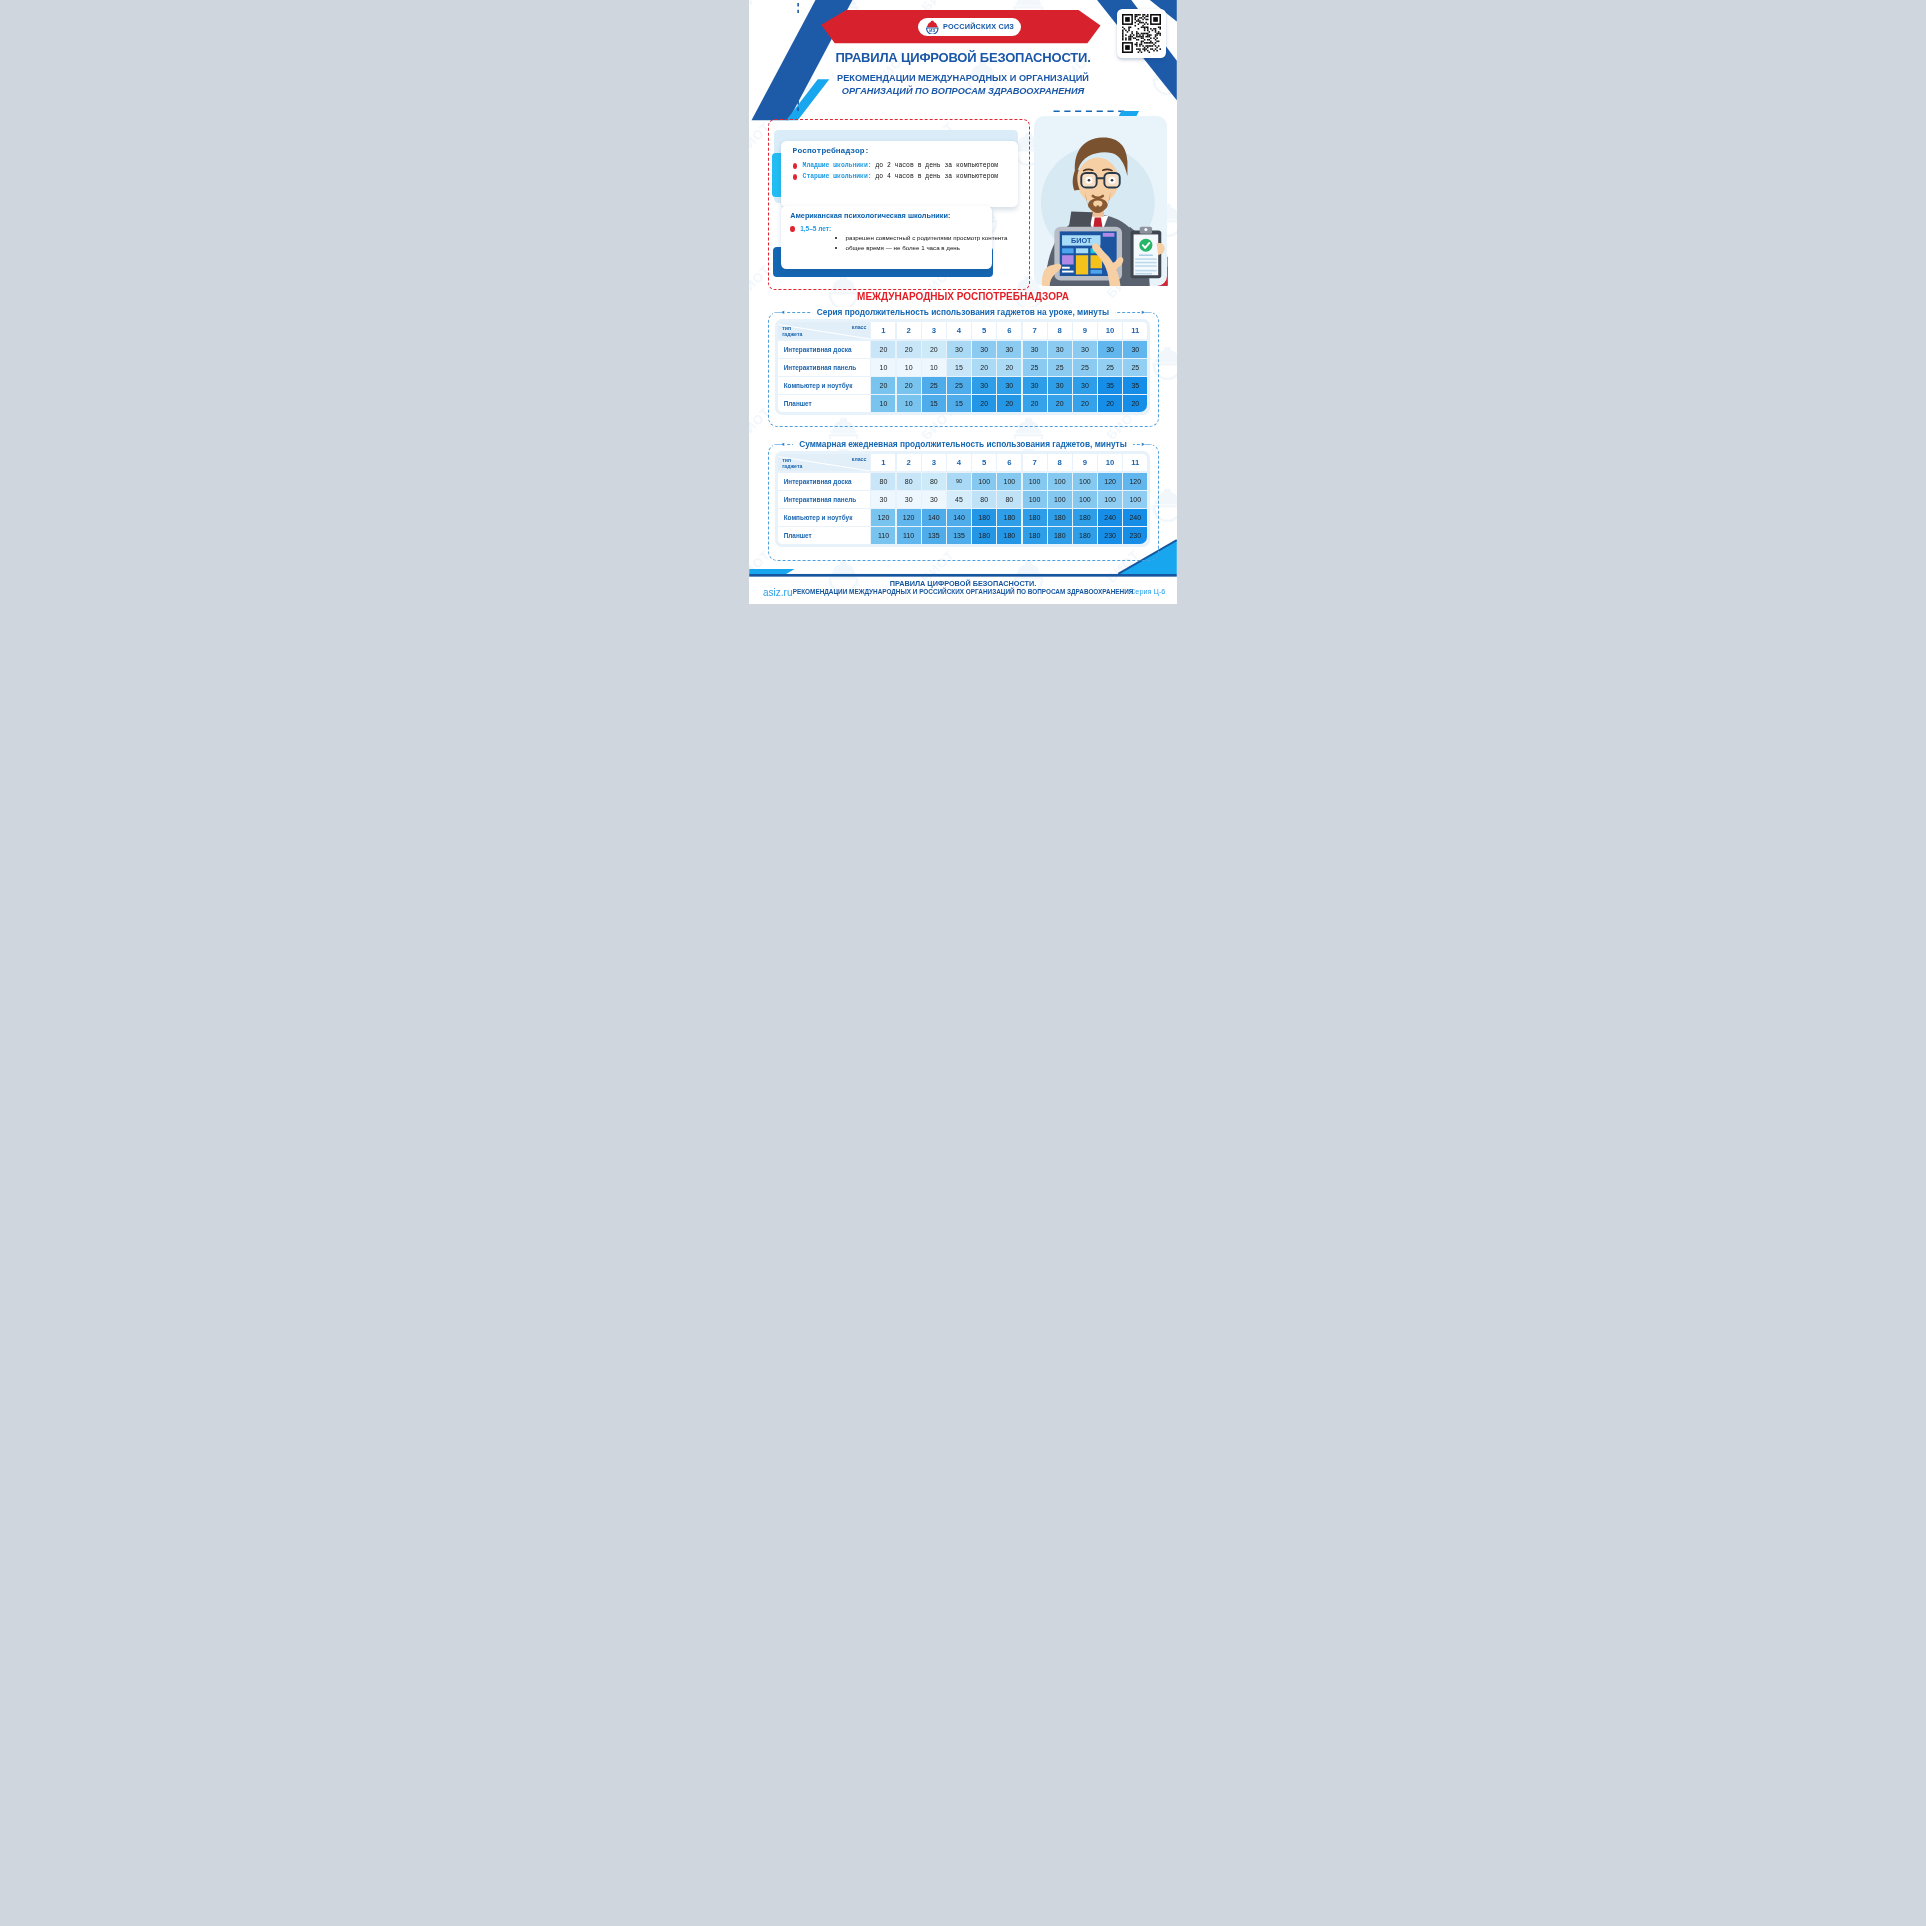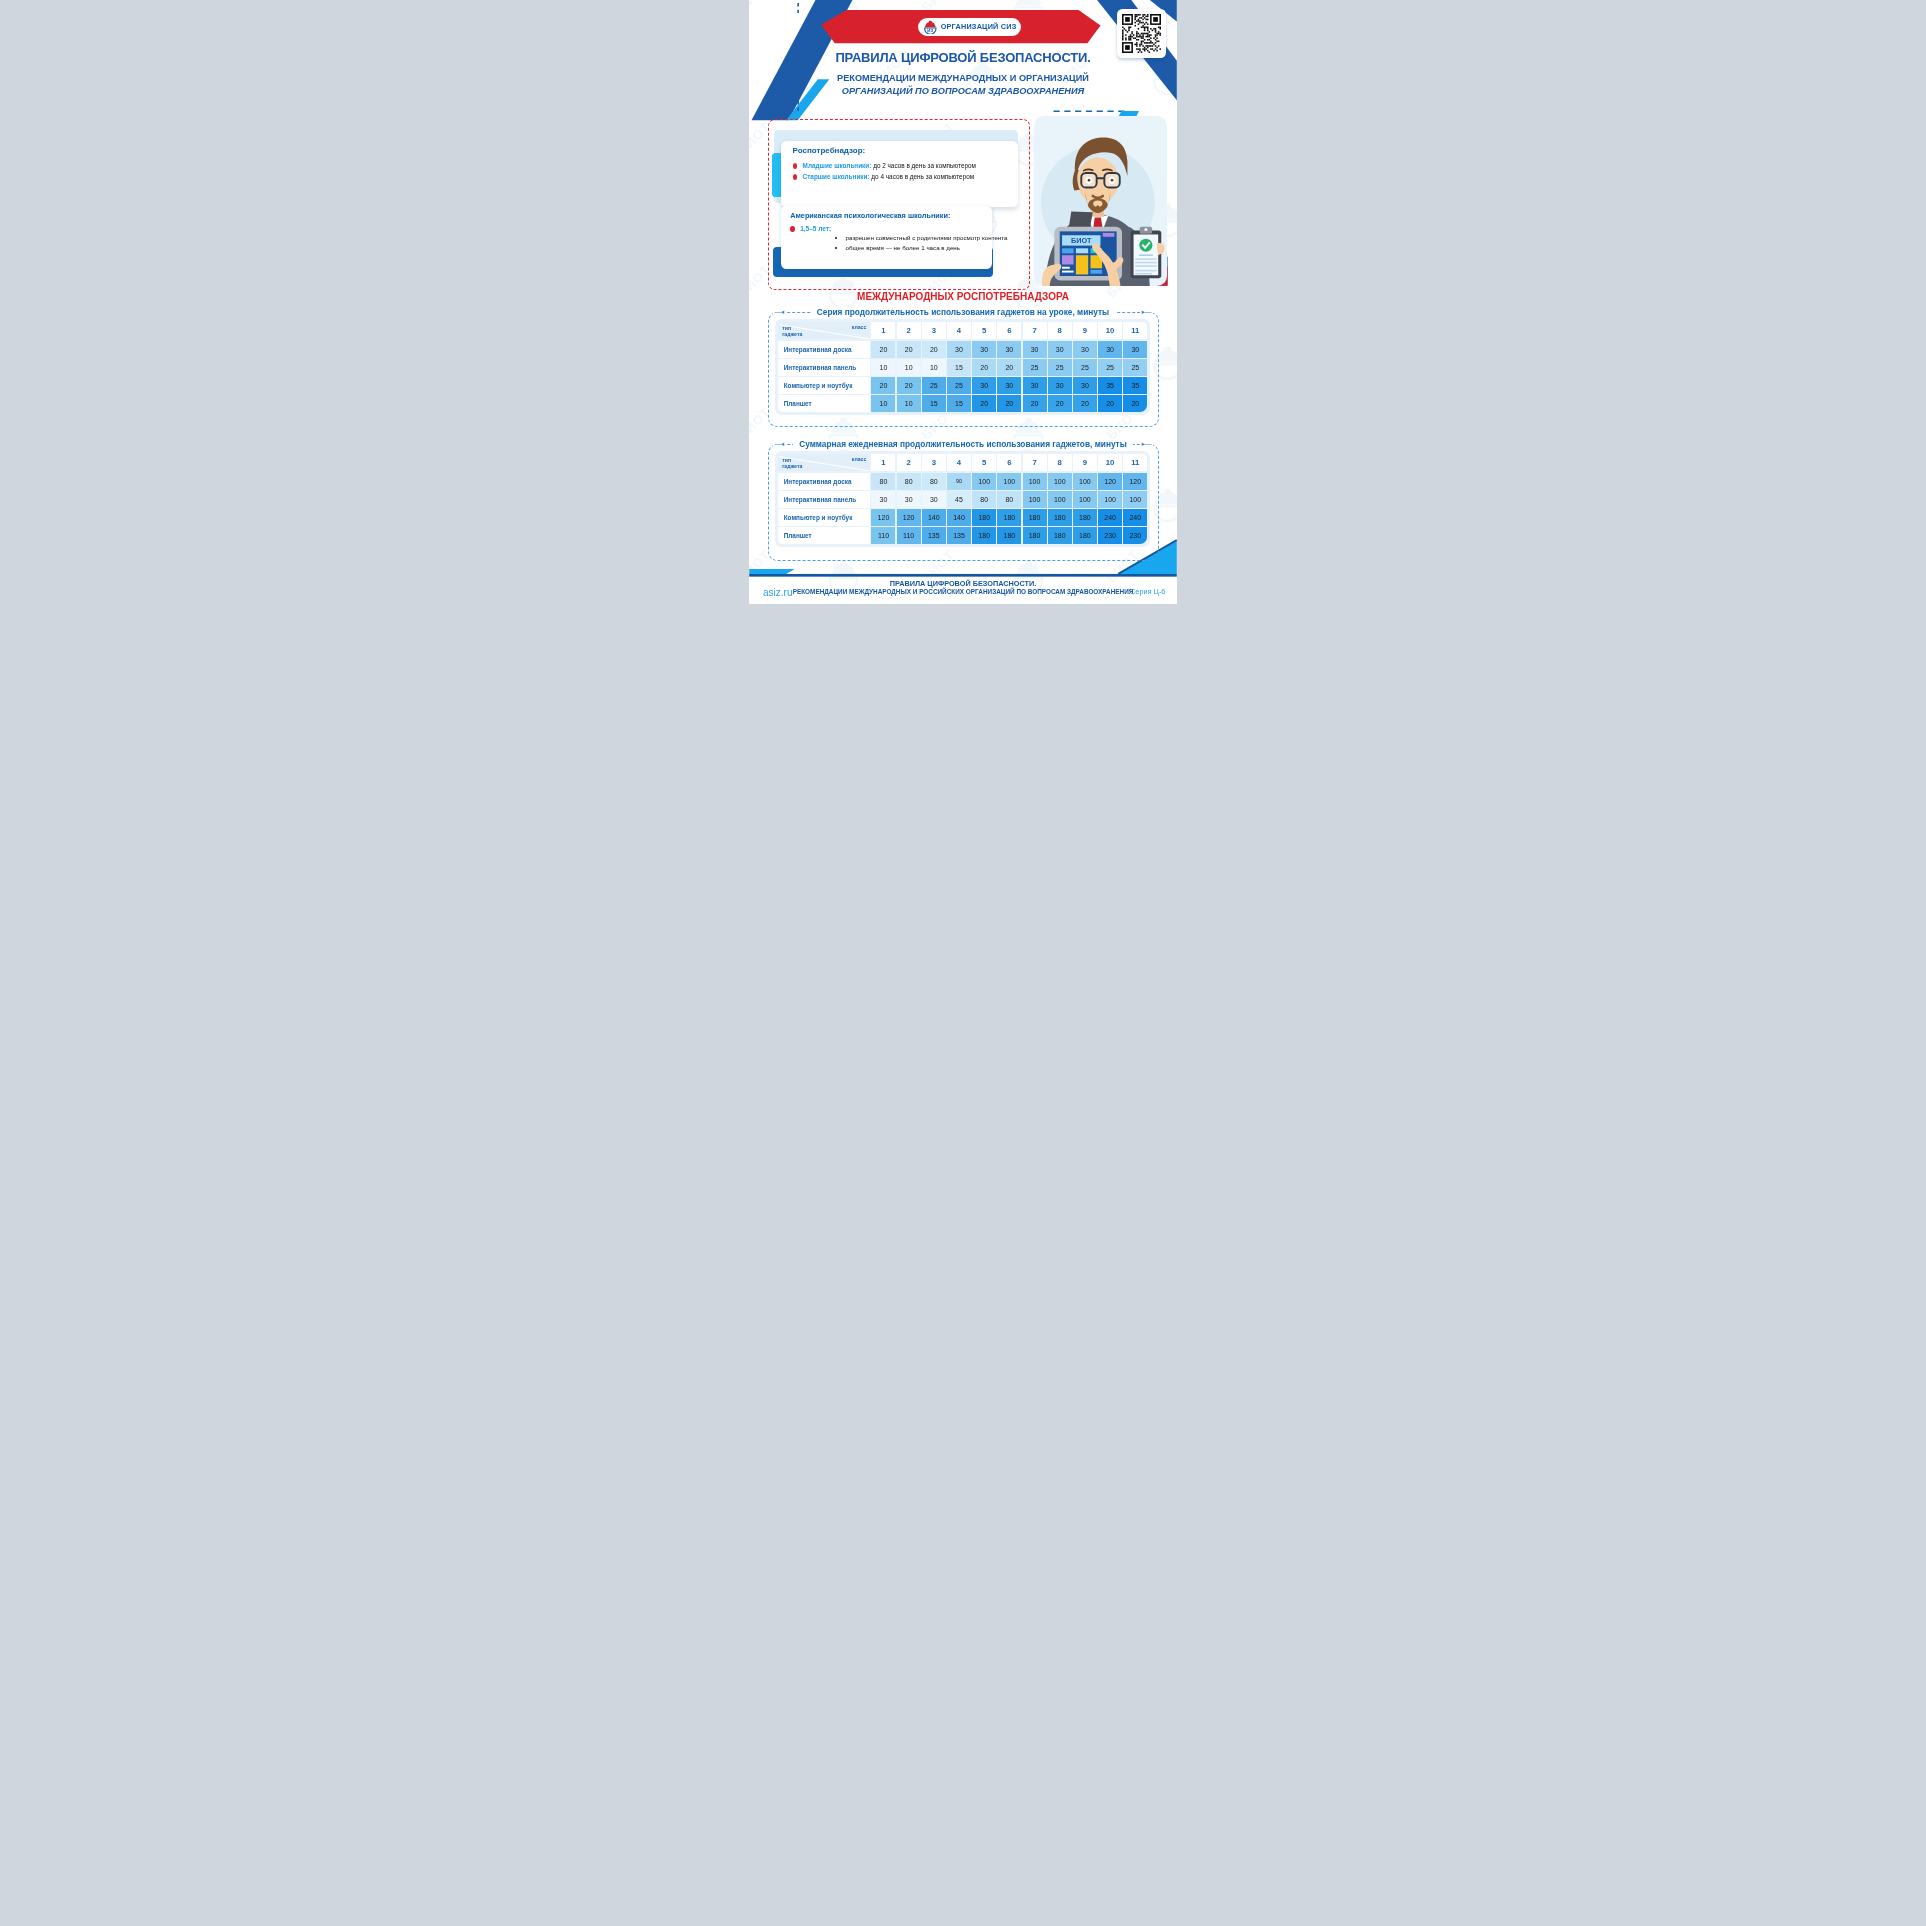--- a/index.html
+++ b/index.html
@@ -20,21 +20,21 @@
             display:flex;align-items:center;justify-content:center;box-shadow:0 1.2px 3.1px rgba(20,60,110,.25);}
   .title1{left:0;top:50px;width:428px;text-align:center;z-index:3;color:#1b57a8;
           font-size:13px;font-weight:bold;letter-spacing:-0.2px;}
   .title23{left:0;width:428px;text-align:center;z-index:3;color:#1b57a8;font-size:9.2px;font-weight:bold;}
   
   .dash-red{left:18.5px;top:119px;width:260px;height:169px;border:1.2px dashed #e02430;border-radius:7px;z-index:2;}
   .panel-lb{left:25px;top:130px;width:244px;height:73px;background:#d9ecf8;border-radius:4.6px;z-index:2;}
   .bar-cyan{left:23px;top:153px;width:11.6px;height:44px;background:#23bdf3;border-radius:3.5px;z-index:2;}
   .bar-blue{left:24px;top:247px;width:220px;height:30px;background:#1566b3;border-radius:3.9px;z-index:2;}
   .card{background:#fff;border-radius:5.4px;z-index:3;box-shadow:0 2.3px 5.4px rgba(27,75,120,.18);}
-  .card1{left:32px;top:141px;width:237px;height:66px;}
+  .card1{left:32px;top:141px;width:237px;height:66px;font-family:Liberation Mono, monospace;}
   .card2{left:32px;top:206px;width:211px;height:63px;}
   .card-h{color:#0a5fad;font-weight:bold;font-size:8px;}
   .card2 .card-h{font-size:7.3px;}
   .b-row{display:flex;align-items:flex-start;gap:5.4px;margin-top:4.6px;}
   .b-dot{width:4.6px;height:5.8px;background:#e02430;border-radius:50%;flex:0 0 auto;margin-top:1.2px;}
   .b-label{color:#1e9ce4;font-weight:bold;font-size:6.4px;white-space:nowrap;}
   .b-text{color:#121212;font-size:6.4px;white-space:nowrap;}
   .sub{margin:2.3px 0 0 15.4px;color:#121212;font-size:6.2px;width:166px;}
   .sub li{margin-bottom:3.5px;}
   
@@ -258,21 +258,21 @@
   </svg>
 
   <div class="abs logo-pill">
     <svg width="14.6" height="14.6" viewBox="0 0 40 40">
       <path d="M20 39 A16 16 0 0 1 4.5 22 L35.5 22 A16 16 0 0 1 20 39 Z" fill="none" stroke="#1458a8" stroke-width="3"></path>
       <text x="20" y="33" text-anchor="middle" font-size="12" font-weight="bold" fill="#1458a8">ИЗ</text>
       <path d="M7 17 Q8 6 20 5 Q32 6 33 17 Z" fill="#d7222d"></path>
       <rect x="16" y="2" width="8" height="9" rx="2" fill="#d7222d"></rect>
       <rect x="5" y="16" width="30" height="4" rx="2" fill="#d7222d"></rect>
     </svg>
-    <span class="txt">ОРГАНИЗАЦИЙ СИЗ</span>
+    <span class="txt">РОССИЙСКИХ СИЗ</span>
   </div>
 
   <div class="abs qr-panel">
     <svg id="qr" width="39" height="39" viewBox="0 0 25 25">
         <rect x="8" y="0" width="1" height="1" fill="#0b0b0b"></rect>
         <rect x="9" y="0" width="1" height="1" fill="#0b0b0b"></rect>
         <rect x="10" y="0" width="1" height="1" fill="#0b0b0b"></rect>
         <rect x="11" y="0" width="1" height="1" fill="#0b0b0b"></rect>
         <rect x="13" y="0" width="1" height="1" fill="#0b0b0b"></rect>
         <rect x="14" y="0" width="1" height="1" fill="#0b0b0b"></rect>

